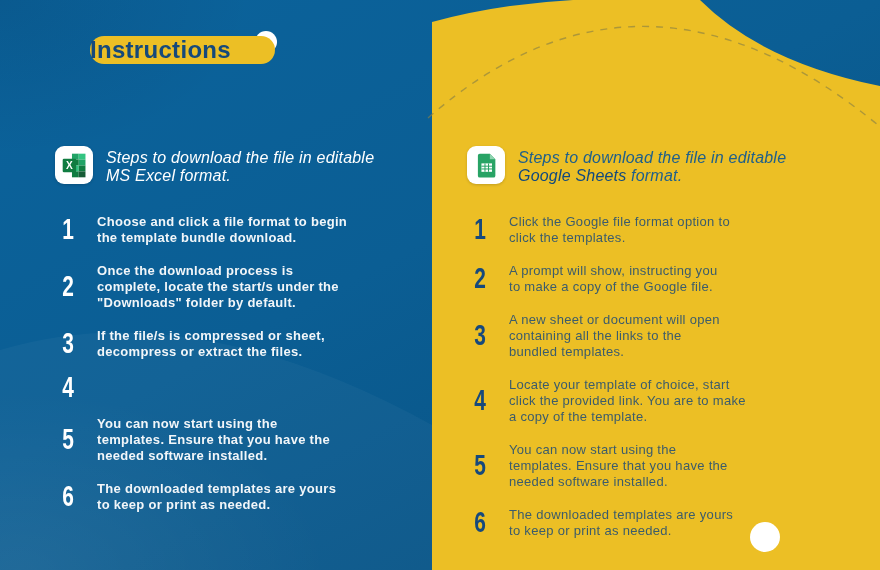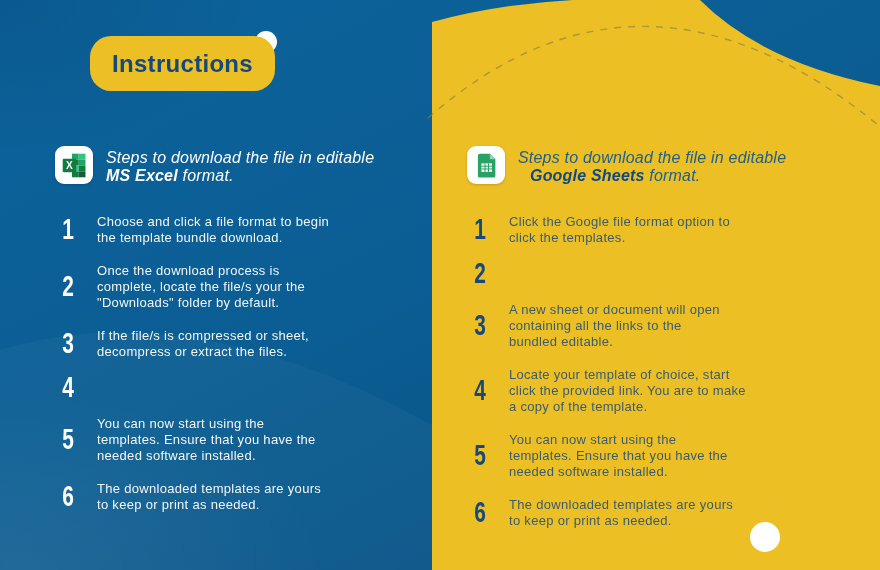--- a/index.html
+++ b/index.html
@@ -14,23 +14,23 @@
       linear-gradient(152deg, #0b639c 0%, #0b5e94 45%, #07507f 100%);
   }
   svg.bg{position:absolute;inset:0;display:block;}
 
   
   .pill-dot{
     position:absolute;left:255px;top:31px;width:22px;height:22px;
     border-radius:50%;background:#ffffff;
   }
   .title-pill{
-    position:absolute;left:90px;top:36px;width:185px;height:55px;
+    position:absolute;left:90px;top:36px;width:185px;height:28px;
     background:#ecbf25;border-radius:21px;
-    display:flex;align-items:center;justify-content:center;
+    display:flex;align-items:center;justify-content:flex-start;
   }
   .title-pill span{
     color:#15497b;font-size:24px;font-weight:700;letter-spacing:.3px;
   }
 
   .circle-br{
     position:absolute;left:750px;top:522px;width:30px;height:30px;
     border-radius:50%;background:#ffffff;
   }
 
@@ -44,37 +44,37 @@
     width:38px;height:38px;border-radius:9px;background:#ffffff;
     display:flex;align-items:center;justify-content:center;flex:0 0 auto;
     box-shadow:0 1px 3px rgba(0,0,0,0.18);
   }
   .intro-heading{
     font-style:italic;font-size:16px;line-height:17.5px;
     white-space:pre-line;letter-spacing:.2px;padding-top:3px;
   }
   .panel-left .intro-heading{color:#ffffff;}
   .panel-right .intro-heading{color:#20608a;}
-  .intro-heading b{font-weight:700;}
-  .panel-right .intro-heading b{color:#11497e;margin-left:12px;}
+  .intro-heading b{font-weight:400;}
+  .panel-right .intro-heading b{color:#11497e;}
 
   .steps{display:flex;flex-direction:column;gap:17px;}
   .step{display:flex;gap:16px;align-items:center;}
   .step-num{
     flex:0 0 26px;text-align:center;
     font-weight:700;font-size:22px;line-height:1;
     display:inline-block;transform:scaleY(1.3) scaleX(.95);
   }
   .panel-left .step-num{color:#ffffff;}
   .panel-right .step-num{color:#16497c;}
   .step-text{
     font-size:13px;line-height:16px;letter-spacing:.3px;
     white-space:pre-line;width:290px;
   }
-  .panel-left .step-text{color:#f2f6f9;}
+  .panel-left .step-text{color:#f2f6f9;font-weight:bold;}
   .panel-right .step-text{color:#3c5c6b;}
 </style>
 </head>
 <body>
 
 <div class="stage">
 
   <svg class="bg" width="880" height="570" viewBox="0 0 880 570" aria-hidden="true">
 
     <path d="M 0 350 Q 190 292 432 425 L 432 570 L 0 570 Z" fill="rgba(255,255,255,0.035)"></path>
@@ -115,21 +115,21 @@
 
         <div class="step">
           <span class="step-num">1</span>
           <span class="step-text">Choose and click a file format to begin
 the template bundle download.</span>
         </div>
 
         <div class="step">
           <span class="step-num">2</span>
           <span class="step-text">Once the download process is
-complete, locate the file/s your the
+complete, locate the start/s under the
 "Downloads" folder by default.</span>
         </div>
 
         <div class="step">
           <span class="step-num">3</span>
           <span class="step-text">If the file/s is compressed or sheet,
 decompress or extract the files.</span>
         </div>
 
         <div class="step">
@@ -170,27 +170,29 @@
     <div class="steps">
 
         <div class="step">
           <span class="step-num">1</span>
           <span class="step-text">Click the Google file format option to
 click the templates.</span>
         </div>
 
         <div class="step">
           <span class="step-num">2</span>
+          <span class="step-text">A prompt will show, instructing you
+to make a copy of the Google file.</span>
         </div>
 
         <div class="step">
           <span class="step-num">3</span>
           <span class="step-text">A new sheet or document will open
 containing all the links to the
-bundled editable.</span>
+bundled templates.</span>
         </div>
 
         <div class="step">
           <span class="step-num">4</span>
           <span class="step-text">Locate your template of choice, start
 click the provided link. You are to make
 a copy of the template.</span>
         </div>
 
         <div class="step">

